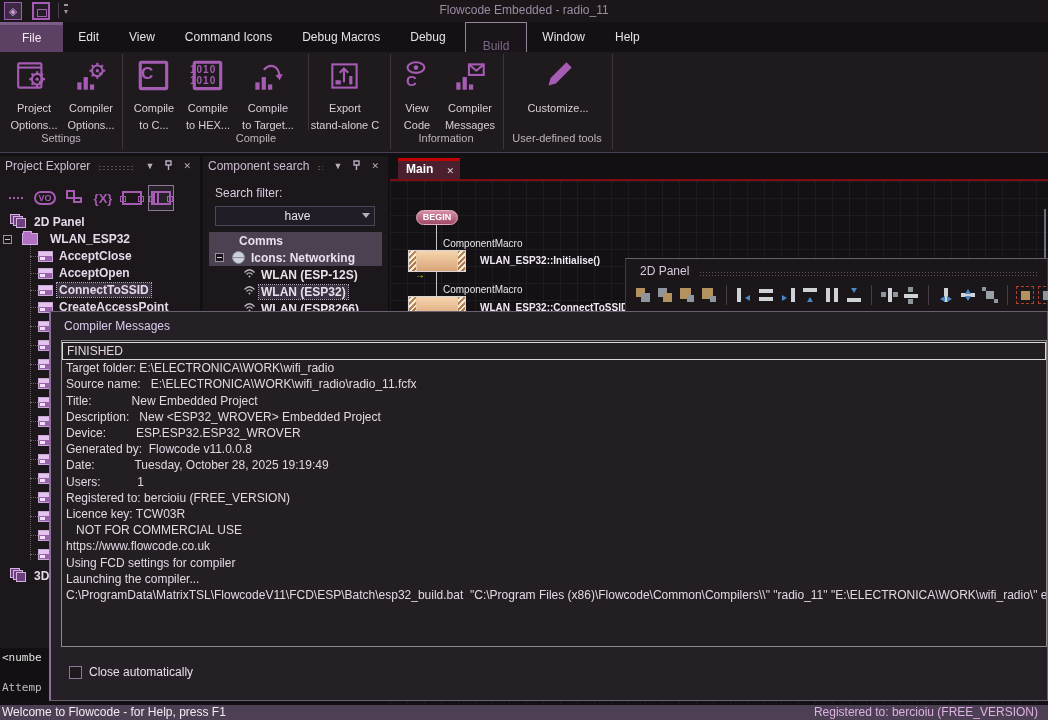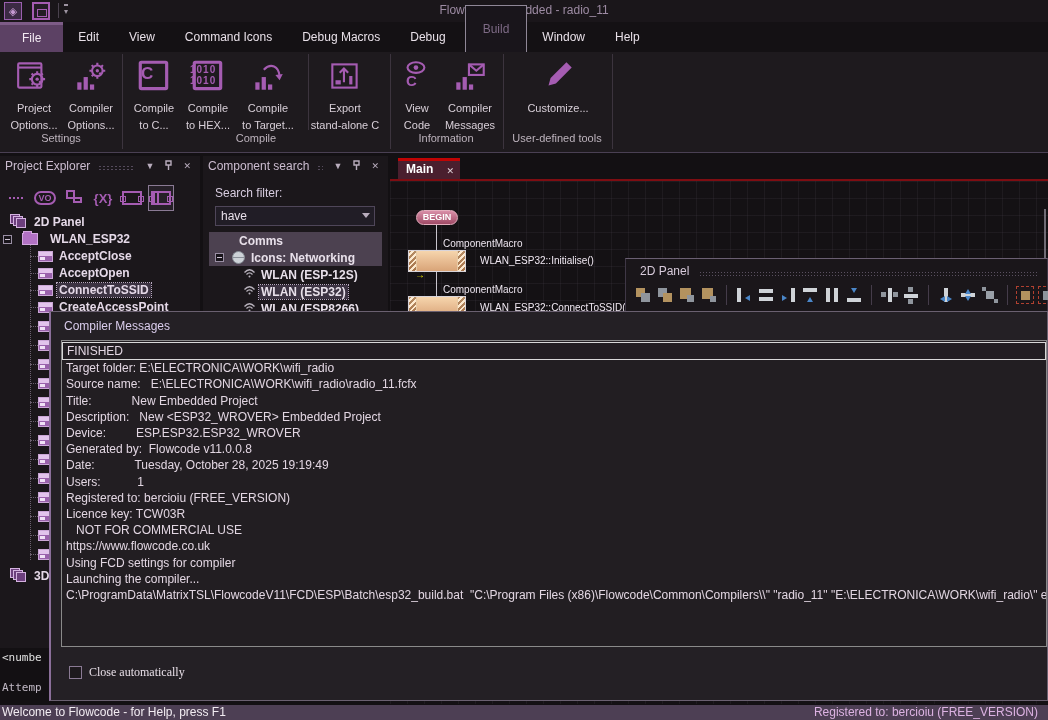--- a/index.html
+++ b/index.html
@@ -10,38 +10,38 @@
   
   .titlebar { position:absolute; left:0; top:0; width:1048px; height:22px; background:#1a161a; }
   .title-center { position:absolute; left:0; top:3px; width:100%; text-align:center; font-size:12px; color:#9d8ba3; }
   .appicon { position:absolute; left:4px; top:2px; width:18px; height:18px; background:#3c2a44; border:1px solid #9a5fae; color:#c79ad2; font-size:11px; line-height:16px; text-align:center; }
   .saveicon { position:absolute; left:32px; top:2px; width:18px; height:18px; border:2px solid #a55cb2; background:#241c26; }
   .saveicon::after { content:""; position:absolute; left:3px; top:5px; width:8px; height:6px; border:1px solid #a55cb2; }
   .qat-sep { position:absolute; left:58px; top:3px; width:1px; height:15px; background:#4a424e; }
   .qat-arrow { position:absolute; left:64px; top:4px; font-size:8px; color:#9d93a1; border-top:2px solid #9d93a1; padding-top:1px; }
 
   
-  .menubar { position:absolute; left:0; top:22px; width:1048px; height:30px; background:#141114; display:flex; font-size:12px;align-items:flex-end; }
+  .menubar { position:absolute; left:0; top:22px; width:1048px; height:30px; background:#141114; display:flex; font-size:12px; }
   .mitem { padding:0 15px; line-height:30px; color:#e8e0e8; white-space:nowrap; }
   .mitem.file { padding:0 22px; background:#5c4164; border-top:3px solid #7d5c87; line-height:27px; color:#f2eaf2; }
   .mitem.build { margin-left:4px; border:1px solid #8f8797; border-bottom:none; background:#19151b; color:#7d6a85; padding:8px 17px; }
 
   
   .ribbon { position:absolute; left:0; top:52px; width:1048px; height:101px; background:#1e1a1e; border-bottom:1px solid #4a4053; }
   .rsep { position:absolute; top:2px; width:1px; height:95px; background:#3c343e; }
   .rgroup-label { position:absolute; top:80px; font-size:11px; color:#bdb3bd; text-align:center; }
   .rbtn { position:absolute; top:4px; text-align:center; cursor:default; }
   .rbtn .ric { position:relative; width:100%; height:42px; display:flex; justify-content:center; }
   .rbtn .rlab { font-size:11px; line-height:17px; color:#d8cfd8; white-space:pre-line; margin-top:2px; }
   .rbtn svg { stroke:#a55cb2; fill:none; stroke-width:2; }
   .rbtn svg .f { fill:#a55cb2; stroke:none; }
   .icon-letter { position:absolute; color:#a55cb2; font-weight:bold; }
 
   
-  .panel { position:absolute; background:#1b171b; }
+  .panel { position:absolute; background:#1b171b;text-align:center; }
   .phead { display:flex; align-items:center; height:20px; padding:0 4px 0 5px; font-size:12px; color:#cbbccf; }
   .phead .dots { flex:1; height:6px; margin:4px 6px 0 8px; background-image:radial-gradient(#554b5c 1px, transparent 1.1px); background-size:4px 3px; }
   .phead .hbtn { color:#b9adbd; font-size:9px; padding:0 5px; }
   .pinsvg { width:9px; height:11px; }
   .pinsvg path { fill:none; stroke:#b9adbd; stroke-width:1.4; }
 
   
   .pe-tools { position:absolute; left:4px; top:30px; display:flex; gap:5px; }
   .ptool { width:24px; height:24px; position:relative; color:#a55cb2; }
   .ptool.sel { outline:1px solid #8a7a94; background:#262028; }
@@ -82,21 +82,21 @@
 
   
   .mainview { position:absolute; left:390px; top:156px; width:658px; height:548px; background:#131013; }
   .doc-tab { position:absolute; left:8px; top:2px; width:62px; height:21px; background:#4a1f2e; border-top:3px solid #c00404; color:#ffffff; font-size:12px; font-weight:bold; line-height:17px; padding-left:8px; }
   .doc-tab .x { position:absolute; right:6px; top:2px; font-size:9px; font-weight:normal; color:#e0d4da; }
   .redline { position:absolute; left:0; top:23px; width:658px; height:2px; background:#7e0d12; }
   .fcanvas { position:absolute; left:0; top:25px; width:658px; height:523px; background-color:#141114; background-image:linear-gradient(rgba(195,185,205,0.06) 1px, transparent 1px), linear-gradient(90deg, rgba(195,185,205,0.06) 1px, transparent 1px); background-size:17px 17px; }
   .begin-pill { position:absolute; width:42px; height:15px; border-radius:8px; background:linear-gradient(#d98fa8,#a04a66); border:1px solid #e3aebd; color:#fff; font-size:9px; font-weight:bold; text-align:center; line-height:13px; }
   .fline { position:absolute; width:1px; background:#c8c4cc; }
   .fnode-label { position:absolute; font-size:10px; color:#ece4ee; white-space:nowrap; }
-  .fnode-text { position:absolute; font-size:10px; font-weight:normal; color:#f0e8f2; white-space:nowrap; }
+  .fnode-text { position:absolute; font-size:10px; font-weight:bold; color:#f0e8f2; white-space:nowrap; }
   .macro-box { position:absolute; width:58px; height:22px; background:linear-gradient(#f6d5ad,#d9a478); border:1px solid #d8d4da; }
   .macro-box::before, .macro-box::after { content:""; position:absolute; top:0; width:7px; height:100%; background:repeating-linear-gradient(135deg, rgba(120,70,30,.5) 0 2px, rgba(255,238,214,.9) 2px 4px); }
   .macro-box::before { left:0; border-right:1px solid #e7cba6; }
   .macro-box::after { right:0; border-left:1px solid #e7cba6; }
   .yarrow { position:absolute; font-size:10px; color:#e8e400; font-weight:bold; }
   .vscroll-hint { position:absolute; left:654px; top:28px; width:2px; height:126px; background:#8d8994; opacity:.75; }
 
   
   .win2d { position:absolute; left:625px; top:258px; width:423px; height:120px; background:#1a161a; border:1px solid #3f3746; border-top-color:#6a5f72; z-index:5; }
   .win2d .phead2 { display:flex; align-items:center; height:20px; padding:3px 6px 0 14px; font-size:12px; color:#d8cbdb; }
@@ -117,21 +117,21 @@
   .i2d.sel-ic .sq1 { left:4px; top:4px; }
 
   
   .dialog { position:absolute; left:49px; top:311px; width:999px; height:390px; background:#242025; border:1px solid #6a6070; border-left:2px solid #8b6f9a; z-index:20; }
   .dlg-title { position:absolute; left:13px; top:7px; font-size:12px; color:#dacded; }
   .listbox { position:absolute; left:10px; top:28px; right:0; height:307px; border:1px solid #8a8a8a; background:#221e22; overflow:hidden; padding:1px 0 0 0; }
   .msg { font-size:12px; line-height:16.2px; color:#e2d6e2; white-space:pre; padding-left:4px; overflow:hidden; }
   .msg.selrow { border:1px solid #d8d8d8; }
   .chkrow { position:absolute; left:18px; top:353px; display:flex; align-items:center; gap:7px; }
   .chkbox { width:13px; height:13px; border:1px solid #8a7a94; background:#1d191d; }
-  .chklab { font-size:12px; color:#e8dfe8;font-family:Liberation Serif, serif; }
+  .chklab { font-size:12px; color:#e8dfe8; }
 
   
   .console-line { position:absolute; font-family:"DejaVu Sans Mono", monospace; font-size:11px; color:#e0e0e0; z-index:2; white-space:pre; }
   .statusbar { position:absolute; left:0; top:705px; width:1048px; height:15px; background:#4d3f54; z-index:30; font-size:12px; }
   .status-left { position:absolute; left:2px; top:0px; color:#f2ecf2; }
   .status-right { position:absolute; right:10px; top:0px; color:#dcb2e2; }
 </style>
 </head>
 <body>
 

